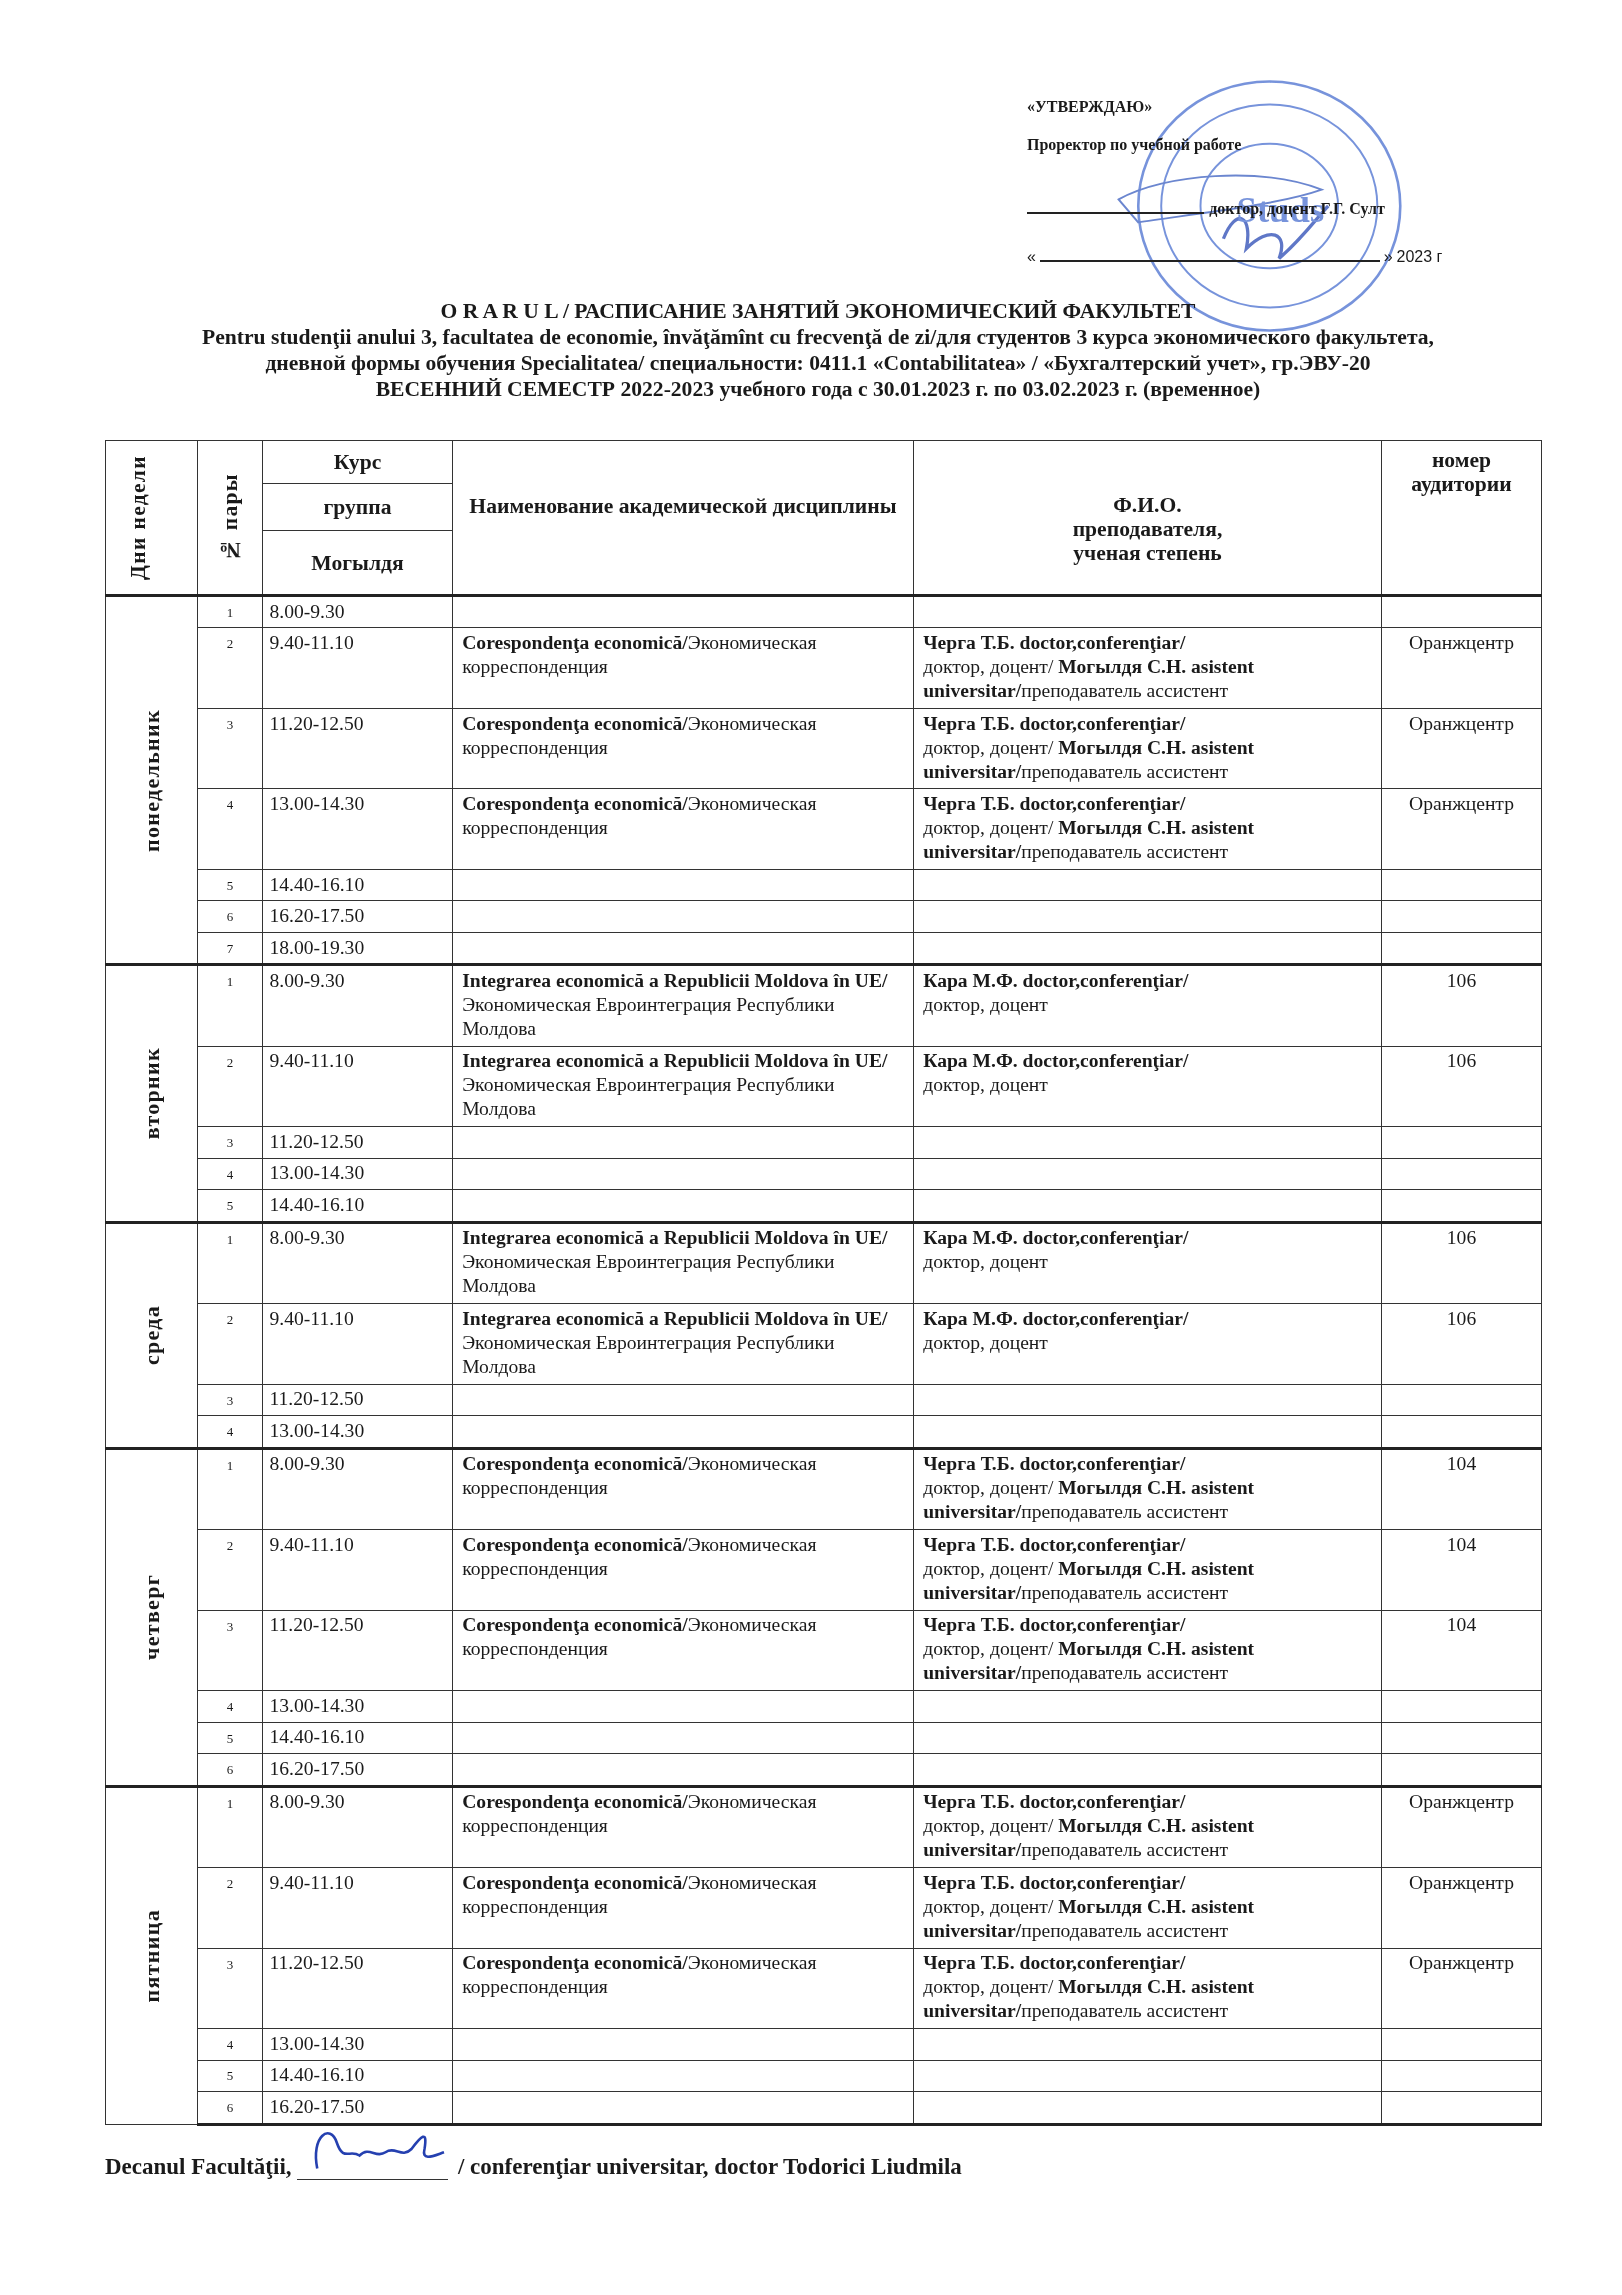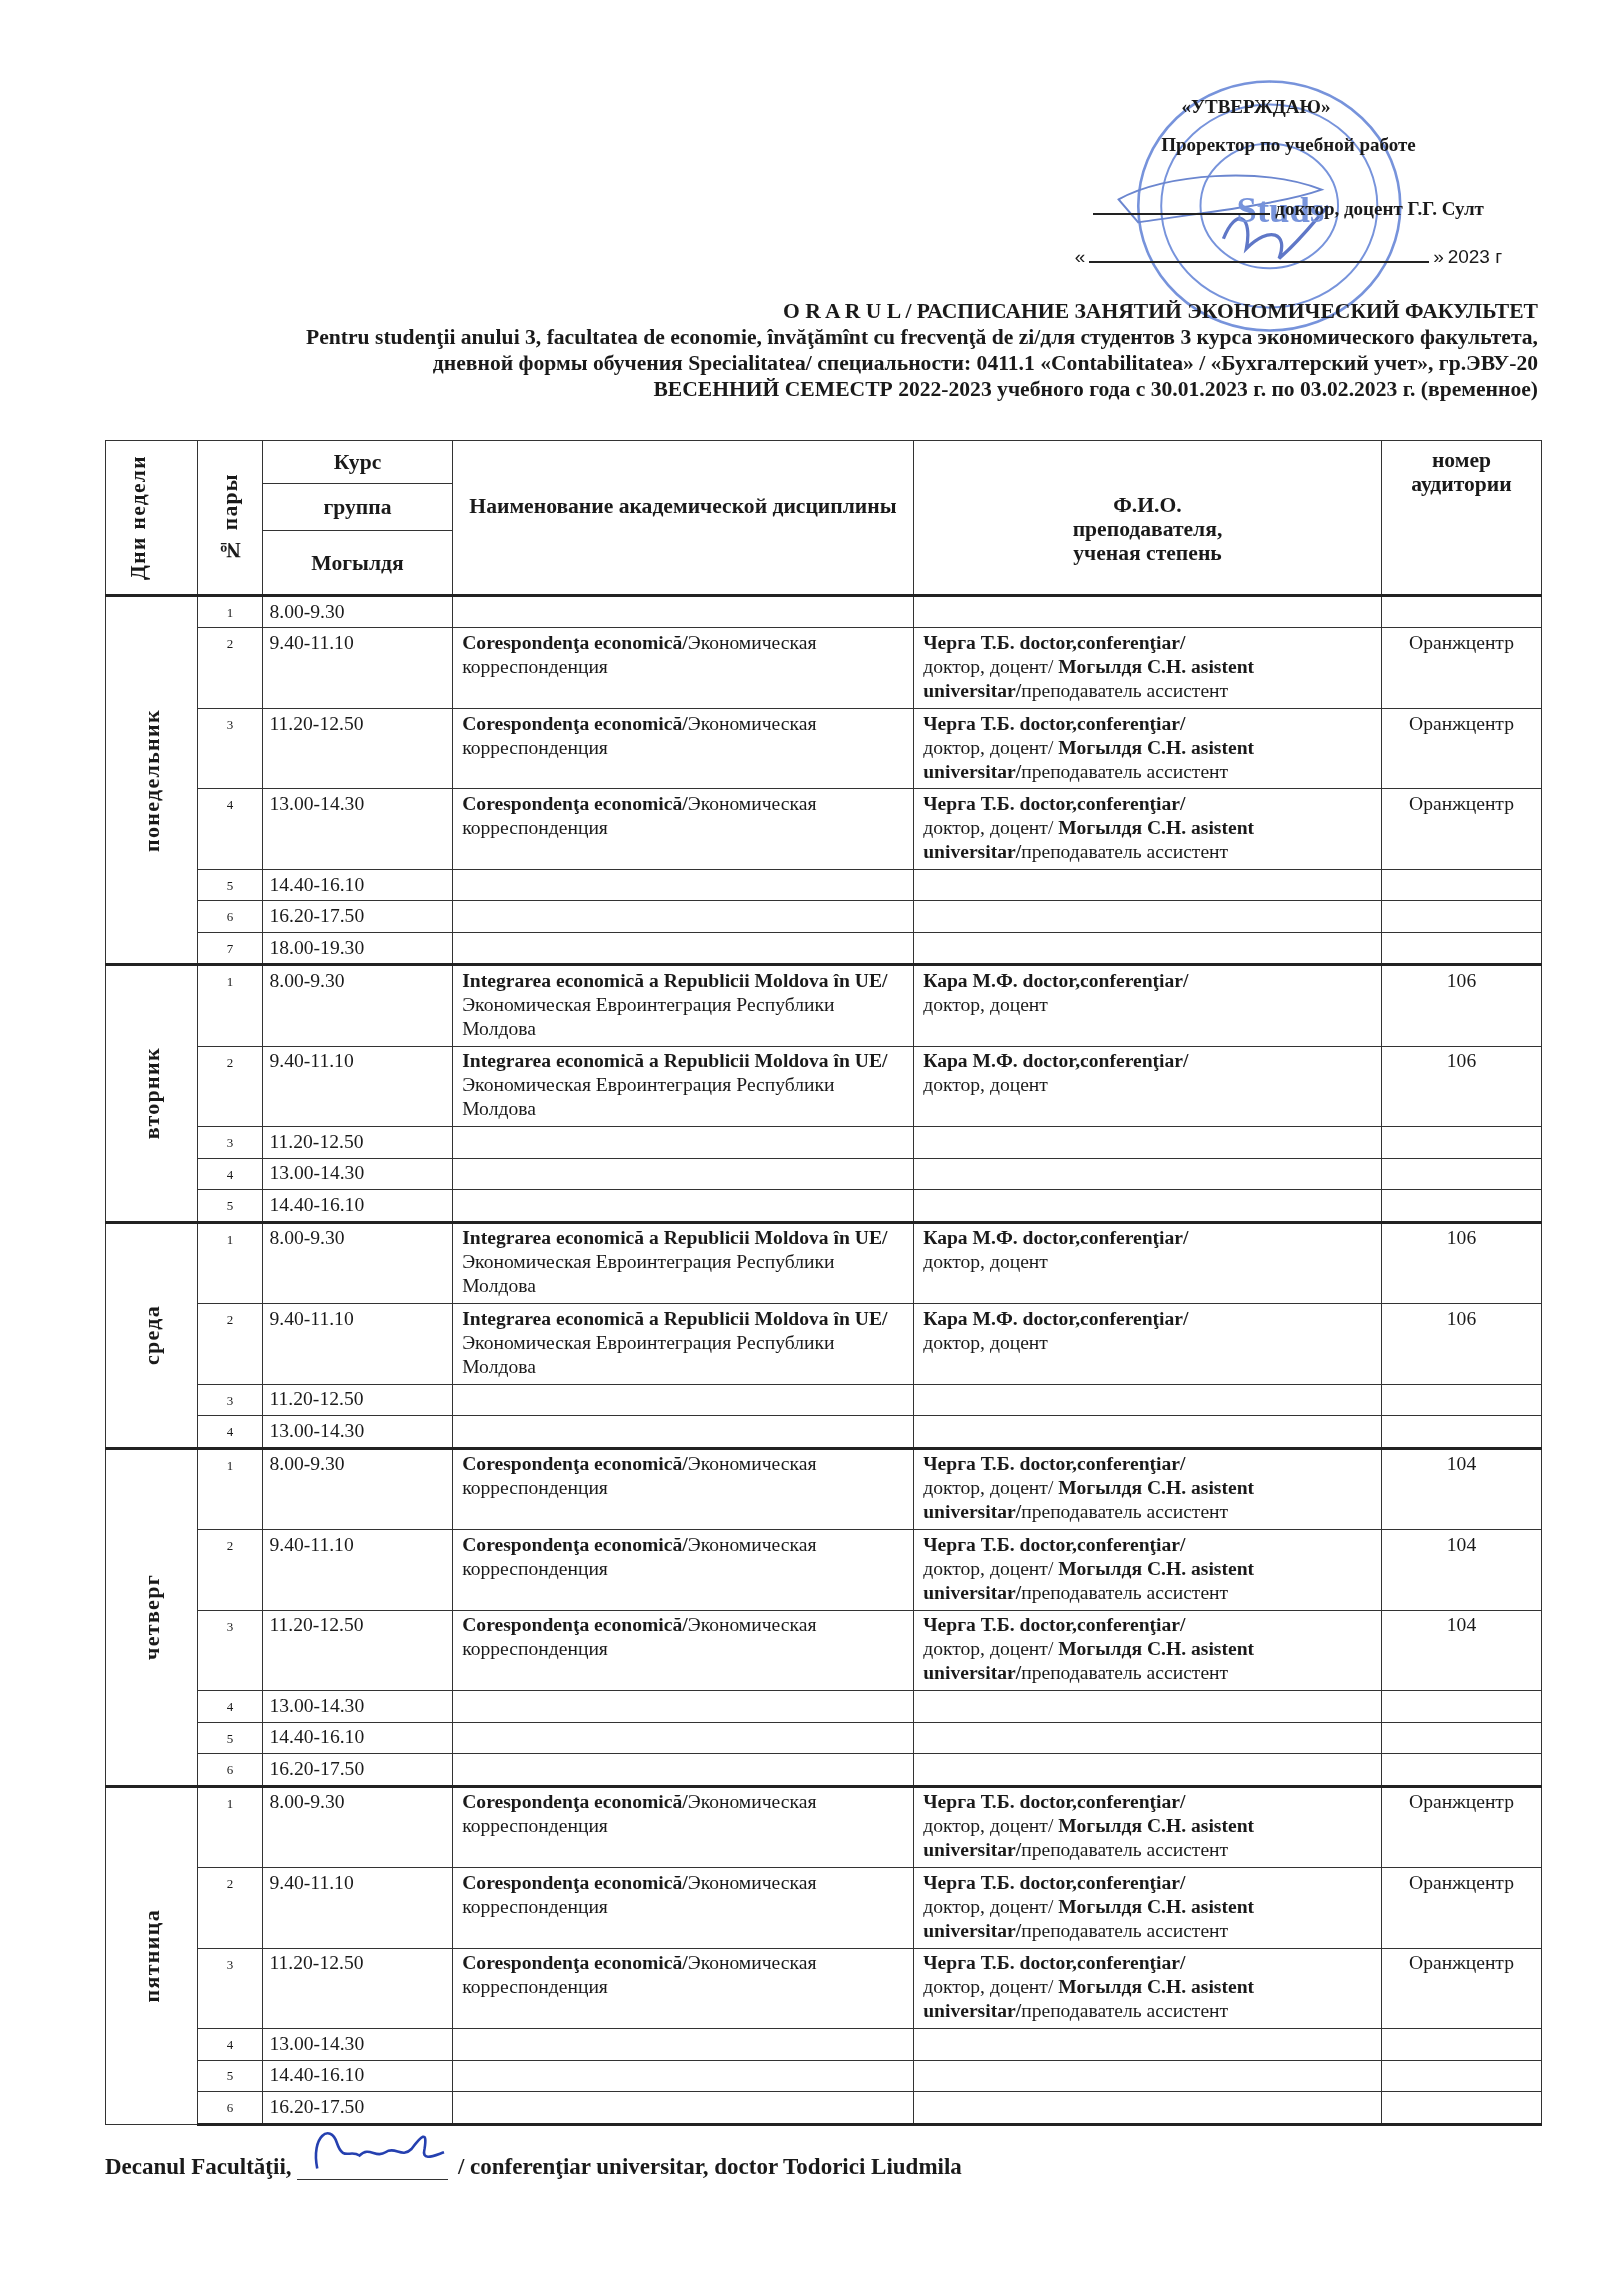--- a/index.html
+++ b/index.html
@@ -1,32 +1,32 @@
 <!DOCTYPE html>
 <html style="font-size:10.5px"><head>
 <meta charset="utf-8">
 <style>
   html, body { margin: 0; padding: 0; background: #ffffff; }
   body { width: 1623px; height: 2295px; position: relative; overflow: hidden;
          font-family: "Liberation Serif", "DejaVu Serif", serif; color: #1a1a1a; }
 
   
-  .approve { position: absolute; left: 1027px; top: 88px; width: 523px; text-align: center; font-size: 19px; font-weight: bold; line-height: 38px; }
+  .approve { position: absolute; left: 1027px; top: 88px; width: 523px; text-align: left; font-size: 16px; font-weight: bold; line-height: 38px; }
   .approve .line1 { margin-right: 65px; }
   .approve .line2 { }
   .approve .sigline { display: inline-block; border-bottom: 2px solid #222; width: 177px; height: 19.6px; vertical-align: baseline; margin-right: 5.2px; }
   .approve .date { margin-top: 10px; font-weight: normal; font-family: Liberation Sans, sans-serif; }
   .approve .date .quote { display: inline-block; }
   .approve .date .dline { display: inline-block; border-bottom: 2px solid #222; width: 340px; height: 19.6px; margin: 0 3.9px; }
 
   
   .stamp { position: absolute; left: 1112px; top: 75px; width: 308px; height: 262px; opacity: 0.75; pointer-events: none; }
 
   
-  .title-block { position: absolute; left: 98px; top: 298px; width: 1440px; text-align: right; font-weight: bold; font-size: 21.6px; line-height: 26px; }
+  .title-block { position: absolute; left: 98px; top: 298px; width: 1440px; text-align: center; font-weight: bold; font-size: 21.6px; line-height: 26px; }
 
   
   table.sched { position: absolute; left: 105px; top: 440px; width: 1436px; border-collapse: collapse; table-layout: fixed; font-size: 19.6px; }
   table.sched td, table.sched th { border: 1.3px solid #333; vertical-align: top; padding: 2.6px 9.2px; line-height: 24px; }
   table.sched th { font-weight: bold; text-align: center; vertical-align: middle; font-size: 21.6px; }
   col.c-day { width: 92px; } col.c-num { width: 65px; } col.c-per { width: 190px; }
   col.c-disc { width: 461px; } col.c-teach { width: 468px; } col.c-room { width: 160px; }
   .rot { writing-mode: vertical-rl; transform: rotate(180deg); margin: 0 auto; font-weight: bold; font-size: 21.6px; letter-spacing: 1.3px; white-space: nowrap; }
   .daycell { text-align: center; vertical-align: middle !important; padding: 0 !important; }
   .daycell .rot { font-size: 22px; }

